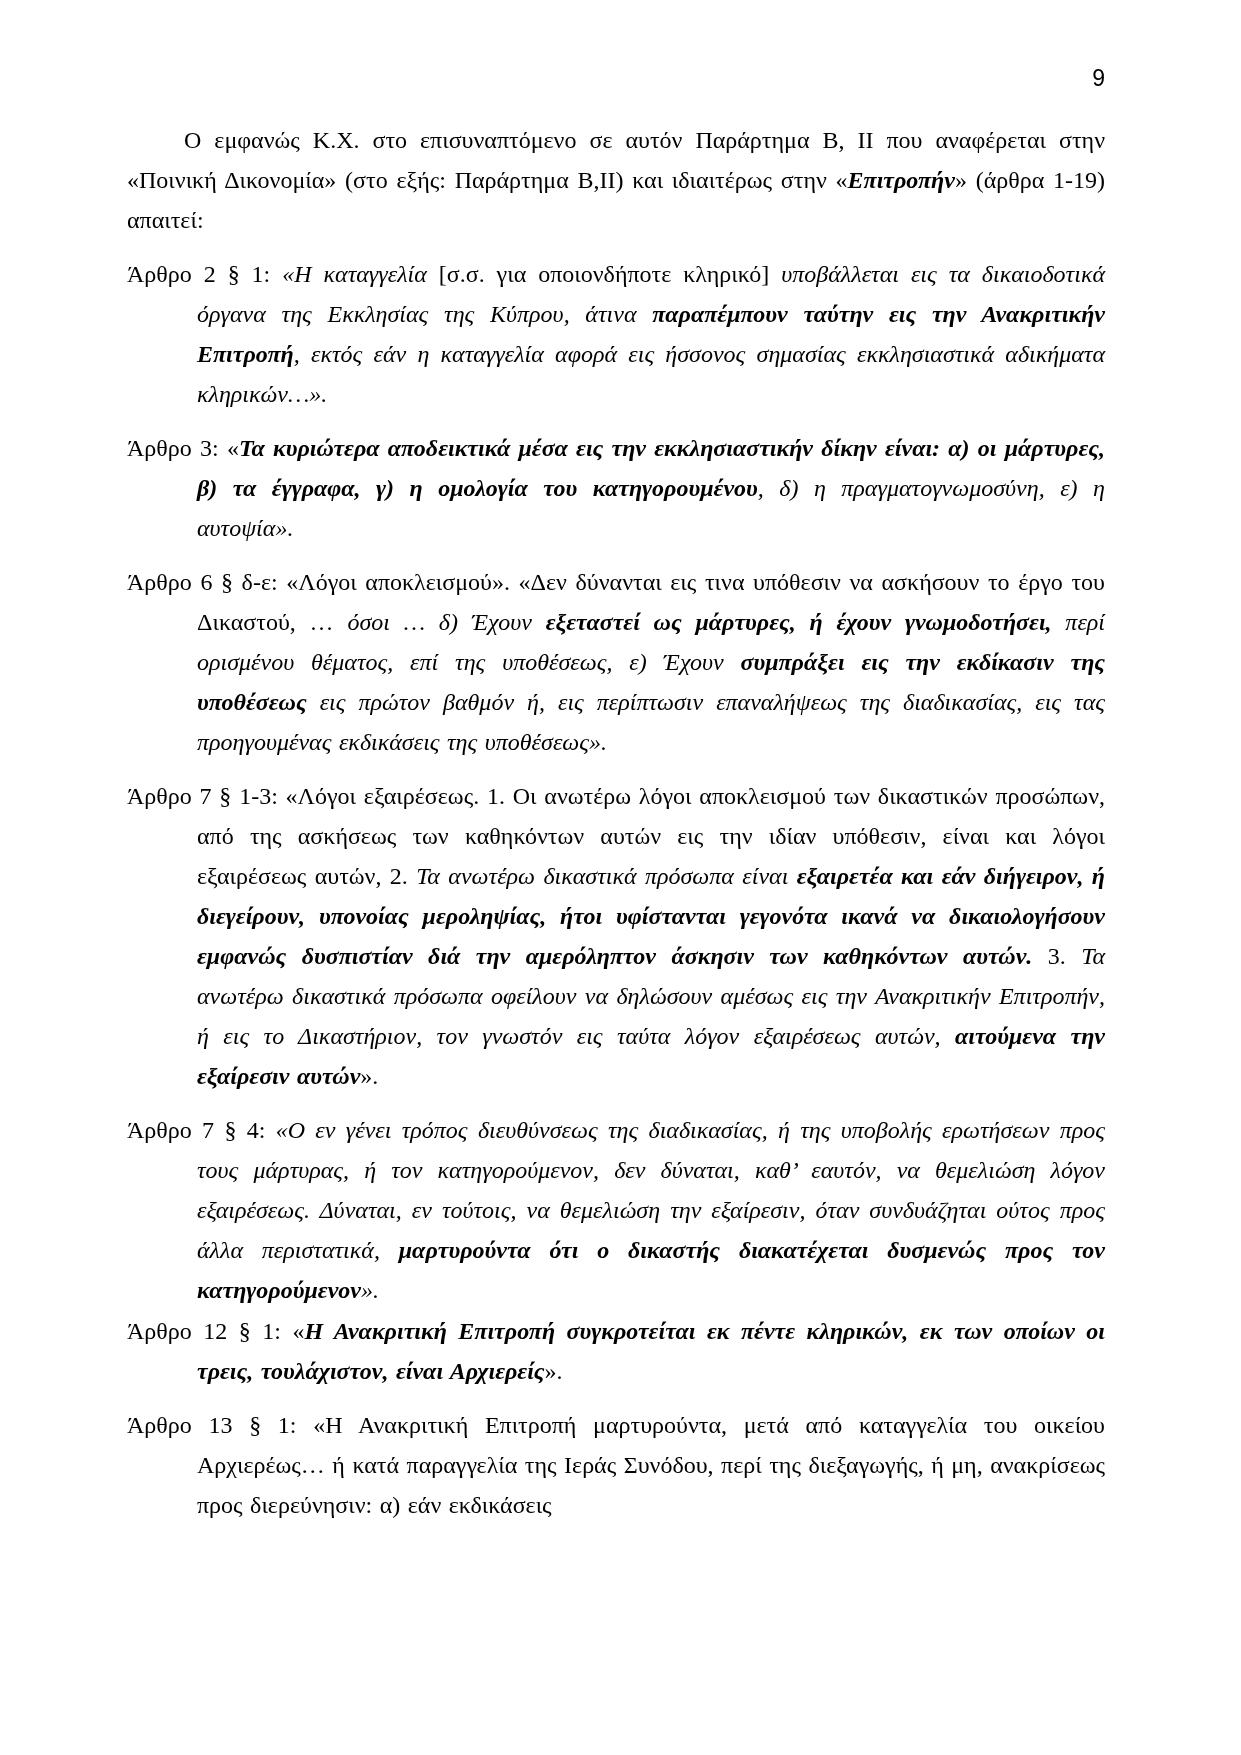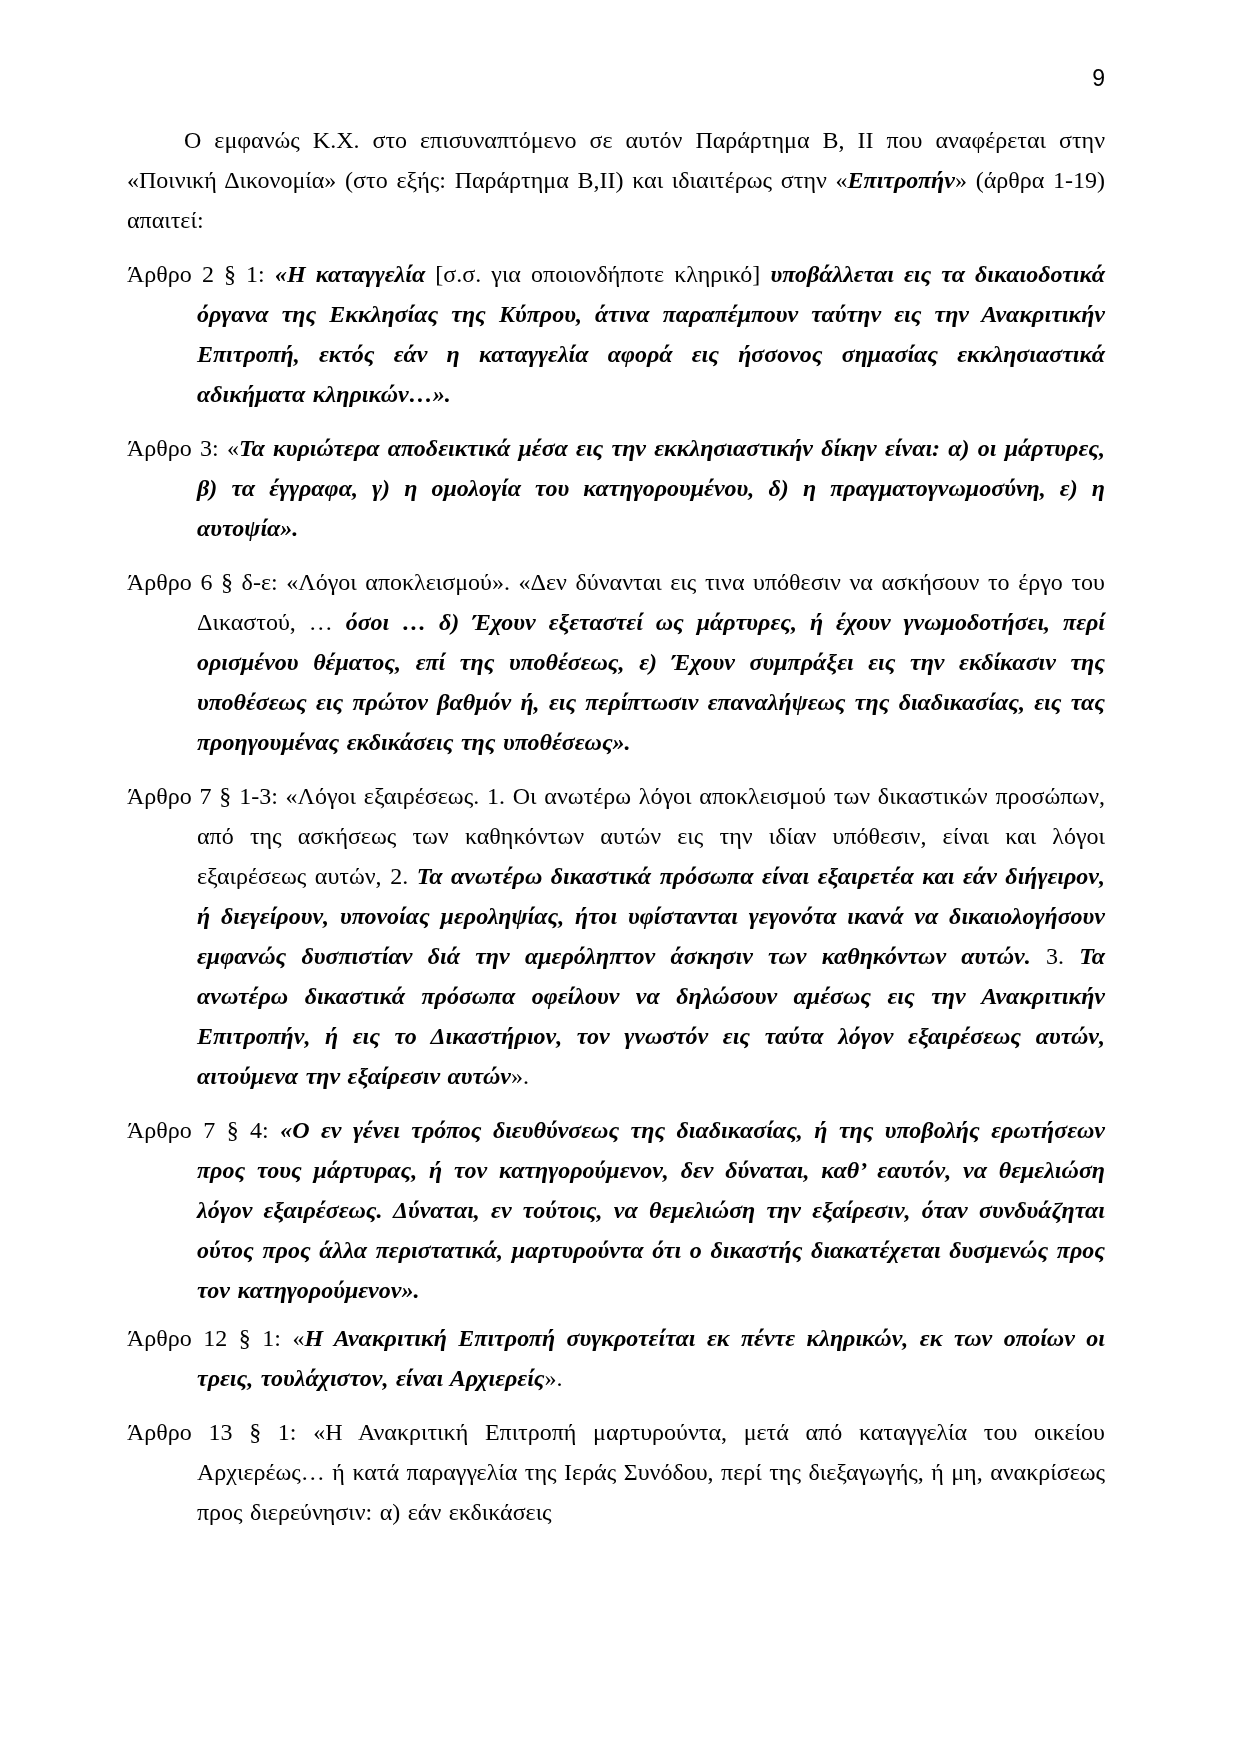--- a/index.html
+++ b/index.html
@@ -26,29 +26,29 @@
     font-size: 23px;
     line-height: 40px;
     margin-bottom: 22px;
   }
   .content p {
     margin: 14px 0 0 0;
     text-align: justify;
     word-spacing: 1.5px;
   }
   .content p:first-of-type { margin-top: 0; }
-  .content p.tight { margin-top: 8px; }
+  .content p.tight { margin-top: 1px; }
   p.intro { text-indent: 57px; }
   p.article {
     padding-left: 70px;
     text-indent: -70px;
   }
   .run-n { font-weight: normal; font-style: normal; }
   .run-b { font-weight: normal;  font-style: normal; }
-  .run-i { font-weight: bold; font-style: italic; }
+  .run-i { font-weight: normal; font-style: italic; }
   .run-bi { font-weight: bold;  font-style: italic; }
 </style>
 </head>
 <body>
 
 <div class="page">
   <div class="page-number">9</div>
   <div class="content">
       <p class="intro"><span class="run-n">Ο εμφανώς Κ.Χ. στο επισυναπτόμενο σε αυτόν </span><span class="run-b">Παράρτημα Β, ΙΙ</span><span class="run-n"> που αναφέρεται στην «Ποινική Δικονομία» (στο εξής: Παράρτημα Β,ΙΙ) και ιδιαιτέρως στην «</span><span class="run-bi">Επιτροπήν</span><span class="run-n">» (άρθρα 1-19) απαιτεί:</span></p>
       <p class="article"><span class="run-b">Άρθρο 2 § 1: </span><span class="run-i">«Η καταγγελία </span><span class="run-n">[σ.σ. για οποιονδήποτε κληρικό] </span><span class="run-i">υποβάλλεται εις τα δικαιοδοτικά όργανα της Εκκλησίας της Κύπρου, άτινα </span><span class="run-bi">παραπέμπουν ταύτην εις την Ανακριτικήν Επιτροπή</span><span class="run-i">, εκτός εάν η καταγγελία αφορά εις ήσσονος σημασίας εκκλησιαστικά αδικήματα κληρικών…».</span></p>

